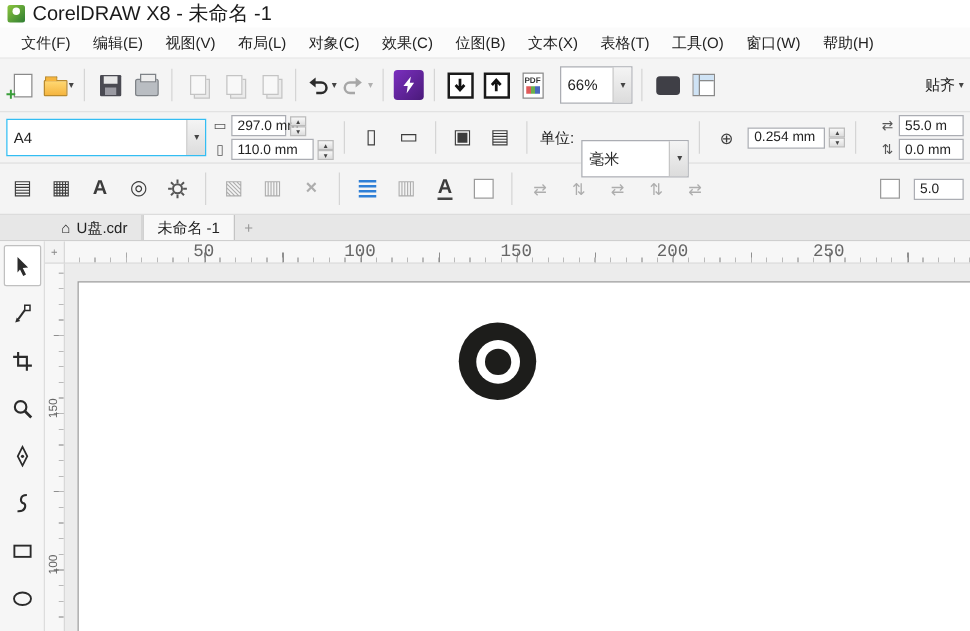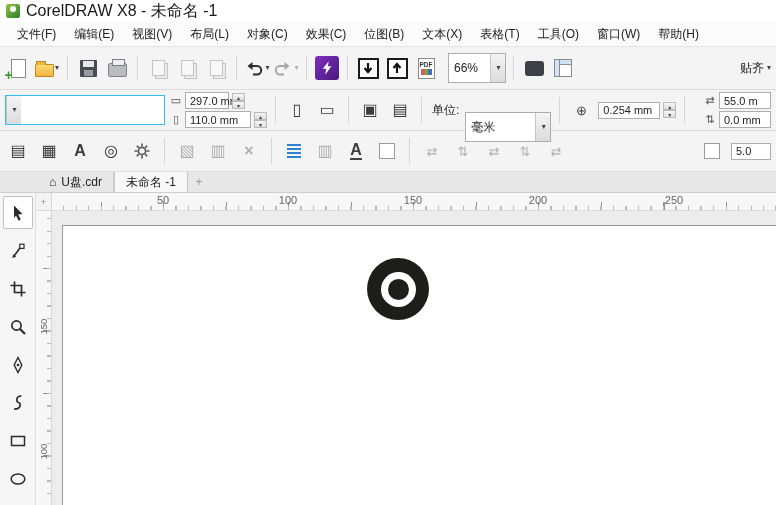--- a/index.html
+++ b/index.html
@@ -85,21 +85,21 @@
   #doc-area { flex:1; display:flex; flex-direction:column; overflow:hidden; }
   #hruler-row { height:18px; display:flex; }
   #ruler-corner { width:16px; height:18px; background:#f3f3f3; border-right:1px solid #d8d8d8; border-bottom:1px solid #d8d8d8; display:flex; align-items:center; justify-content:center; font-size:9px; color:#888; }
   #hruler { flex:1; position:relative; background:#f7f7f7; border-bottom:1px solid #d8d8d8;
     background-image:
       repeating-linear-gradient(to right,#b9b9b9 0 1px,transparent 1px 12.5px),
       repeating-linear-gradient(to right,#8f8f8f 0 1px,transparent 1px 62.5px);
     background-size:100% 4px,100% 8px;
     background-position:11px 100%,48.5px 100%;
     background-repeat:no-repeat,no-repeat; }
-  .hnum { position:absolute; top:1px; transform:translateX(-50%); font-size:11px; color:#666; }
+  .hnum { position:absolute; top:1px; transform:translateX(-50%); font-size:14px; color:#666;font-family:Liberation Mono, monospace; }
   #canvas-row { flex:1; display:flex; overflow:hidden; }
   #vruler { width:16px; position:relative; background:#f7f7f7; border-right:1px solid #d8d8d8;
     background-image:
       repeating-linear-gradient(to bottom,#b9b9b9 0 1px,transparent 1px 12.5px),
       repeating-linear-gradient(to bottom,#8f8f8f 0 1px,transparent 1px 62.5px);
     background-size:4px 100%,8px 100%;
     background-position:100% 6.5px,100% 56.5px;
     background-repeat:no-repeat,no-repeat; }
   .vnum { position:absolute; left:1px; transform:rotate(-90deg); transform-origin:center; font-size:9.5px; color:#666; width:12px; text-align:center; }
   #canvas { flex:1; position:relative; background:#ececec; overflow:hidden; }
@@ -220,20 +220,21 @@
         <span class="icon-rulers"></span>
       </div>
     <div class="snap-group">
       <span>贴齐</span>
       <span class="caret">▾</span>
     </div>
   </div>
 
   <div id="propbar" class="toolbar">
     <div class="combo accent" style="width:160px;">
+      <span class="val">A4</span>
       <span class="drop">
           <span class="caret">▾</span>
         </span>
     </div>
     <div class="stack2">
       <div class="row-h">
         <span class="tiny-icon">▭</span>
         <span class="spinfield" style="width:44px;">297.0 mm</span>
         <span class="steppair">
           <span>▴</span>
@@ -434,21 +435,21 @@
     <div id="doc-area">
       <div id="hruler-row">
         <div id="ruler-corner">
           <span>+</span>
         </div>
         <div id="hruler">
           <span class="hnum" style="left:111px;">50</span>
           <span class="hnum" style="left:236px;">100</span>
           <span class="hnum" style="left:361px;">150</span>
           <span class="hnum" style="left:486px;">200</span>
-          <span class="hnum" style="left:611px;margin-left:11px;">250</span>
+          <span class="hnum" style="left:611px;">250</span>
         </div>
       </div>
       <div id="canvas-row">
         <div id="vruler">
           <span class="vnum" style="top:112px;">150</span>
           <span class="vnum" style="top:237px;">100</span>
         </div>
         <div id="canvas">
           <div id="page"></div>
           <div id="target-shape">

